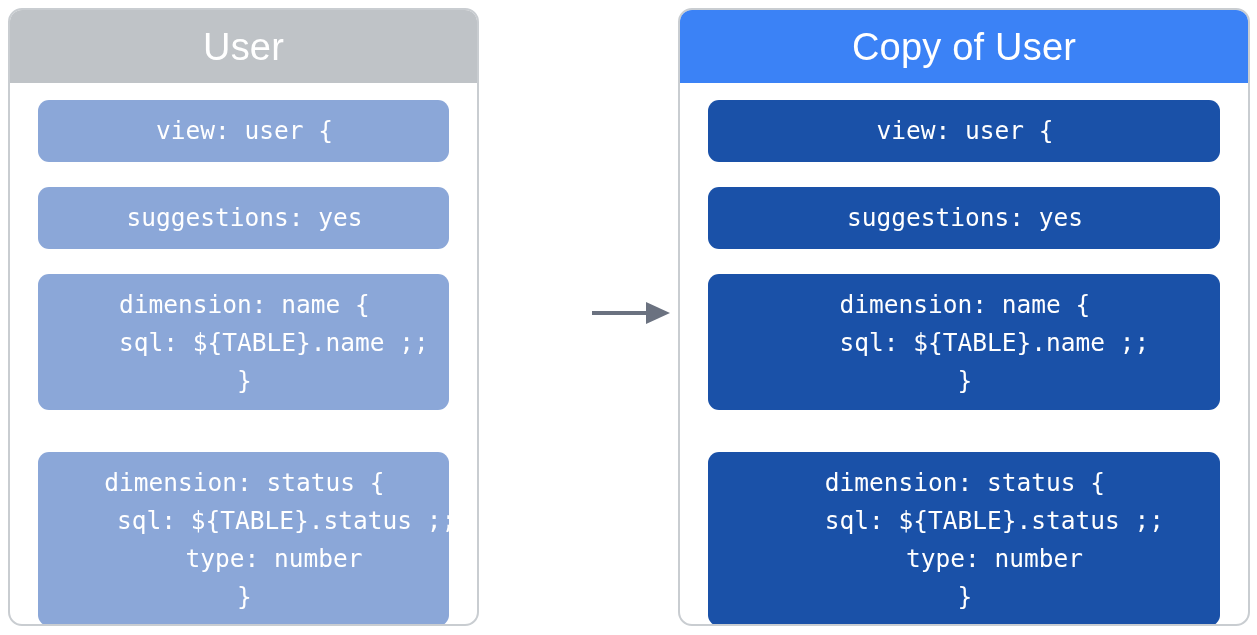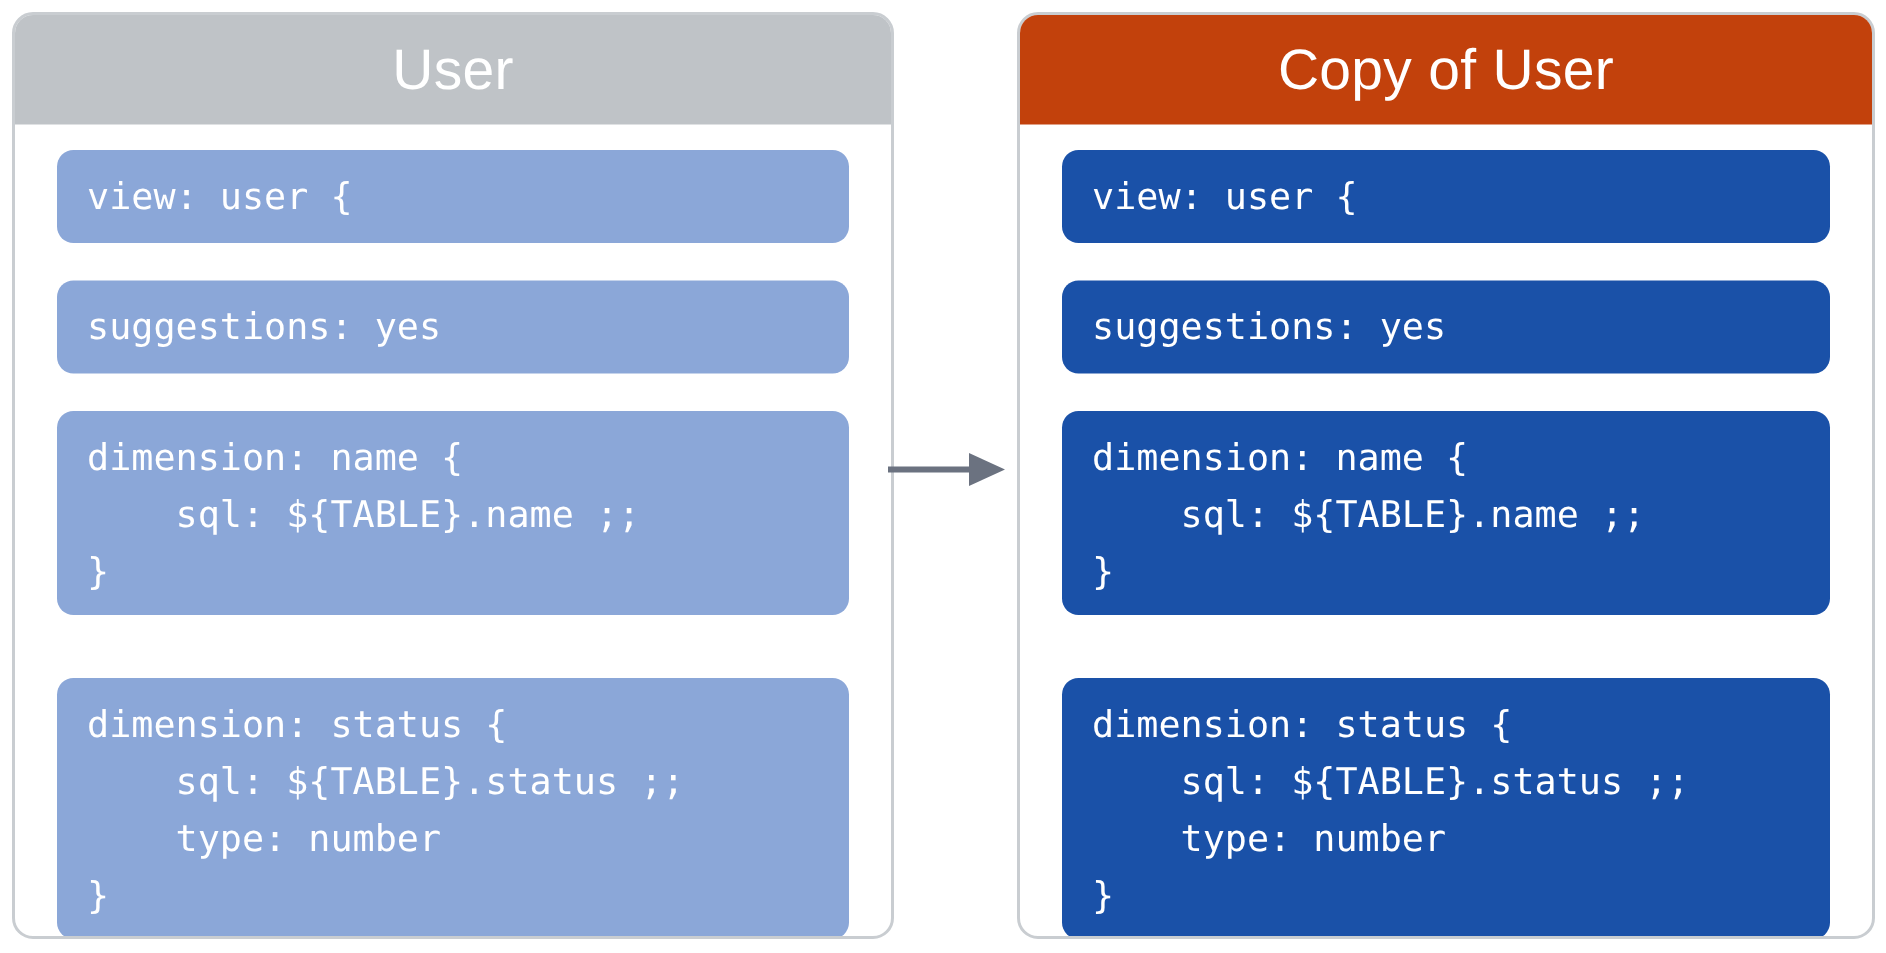--- a/index.html
+++ b/index.html
@@ -26,38 +26,38 @@
     top: 8px;
     height: 618px;
     box-sizing: border-box;
     border: 2px solid #c9cdd1;
     border-radius: 14px;
     background: #ffffff;
     overflow: hidden;
     display: flex;
     flex-direction: column;
   }
-  .panel-left  { left: 8px;   width: 588px; }
+  .panel-left  { left: 8px;   width: 471px; }
   .panel-right { left: 678px; width: 572px; }
 
   .panel-header {
     height: 73px;
     flex: 0 0 73px;
     display: flex;
     align-items: center;
     justify-content: center;
     color: #ffffff;
     font-size: 38px;
     font-weight: 400;
     letter-spacing: 0.2px;
     line-height: 1;
     user-select: none;
   }
   .panel-left  .panel-header { background: #bfc3c7; }
-  .panel-right .panel-header { background: #c2410c; }
+  .panel-right .panel-header { background: #3b82f6; }
 
   .panel-body {
     flex: 1 1 auto;
     padding: 17px 28px 18px 28px;
     box-sizing: border-box;
     display: flex;
     flex-direction: column;
     gap: 25px;
   }
 
@@ -65,20 +65,21 @@
   .code-block {
     border-radius: 11px;
     color: #ffffff;
     font-family: "DejaVu Sans Mono", "Liberation Mono", monospace;
     font-size: 24.5px;
     line-height: 38px;
     white-space: pre;
     padding: 10px 18px 10px 20px;
     box-sizing: border-box;
     letter-spacing: 0px;
+    text-align: center;
   }
   .panel-left  .code-block { background: #8ba7d8; }
   .panel-right .code-block { background: #1a51a8; }
 
   .code-block.lines-1 { padding-top: 12px;  padding-bottom: 12px; }
   .code-block.lines-3 { padding-top: 12px;  padding-bottom: 10px; }
   .code-block.lines-4 { padding-top: 12px;  padding-bottom: 10px; margin-top: 17px; }
 
   
   .arrow {

